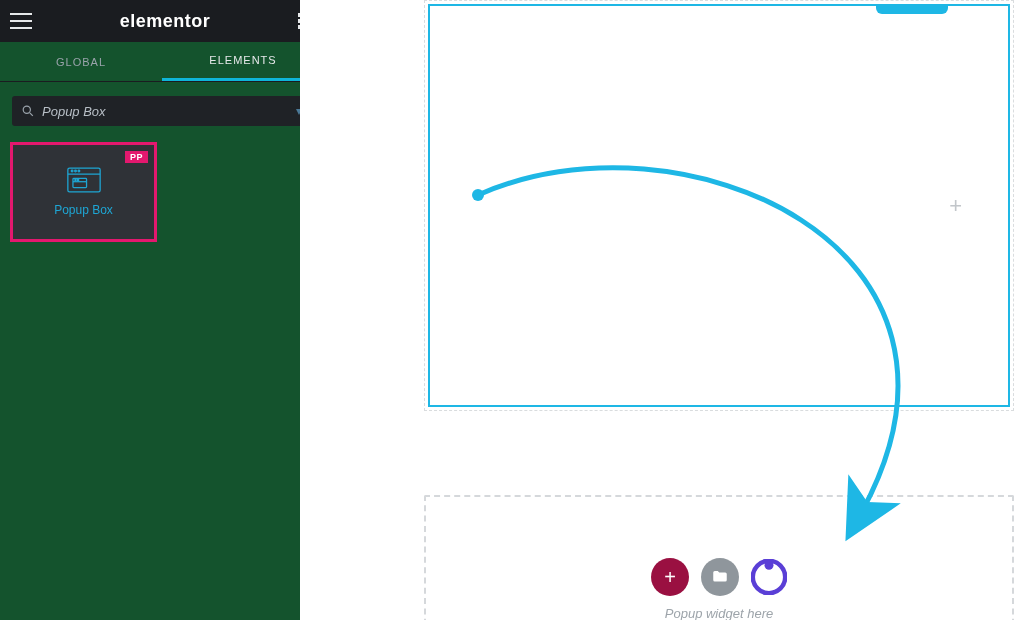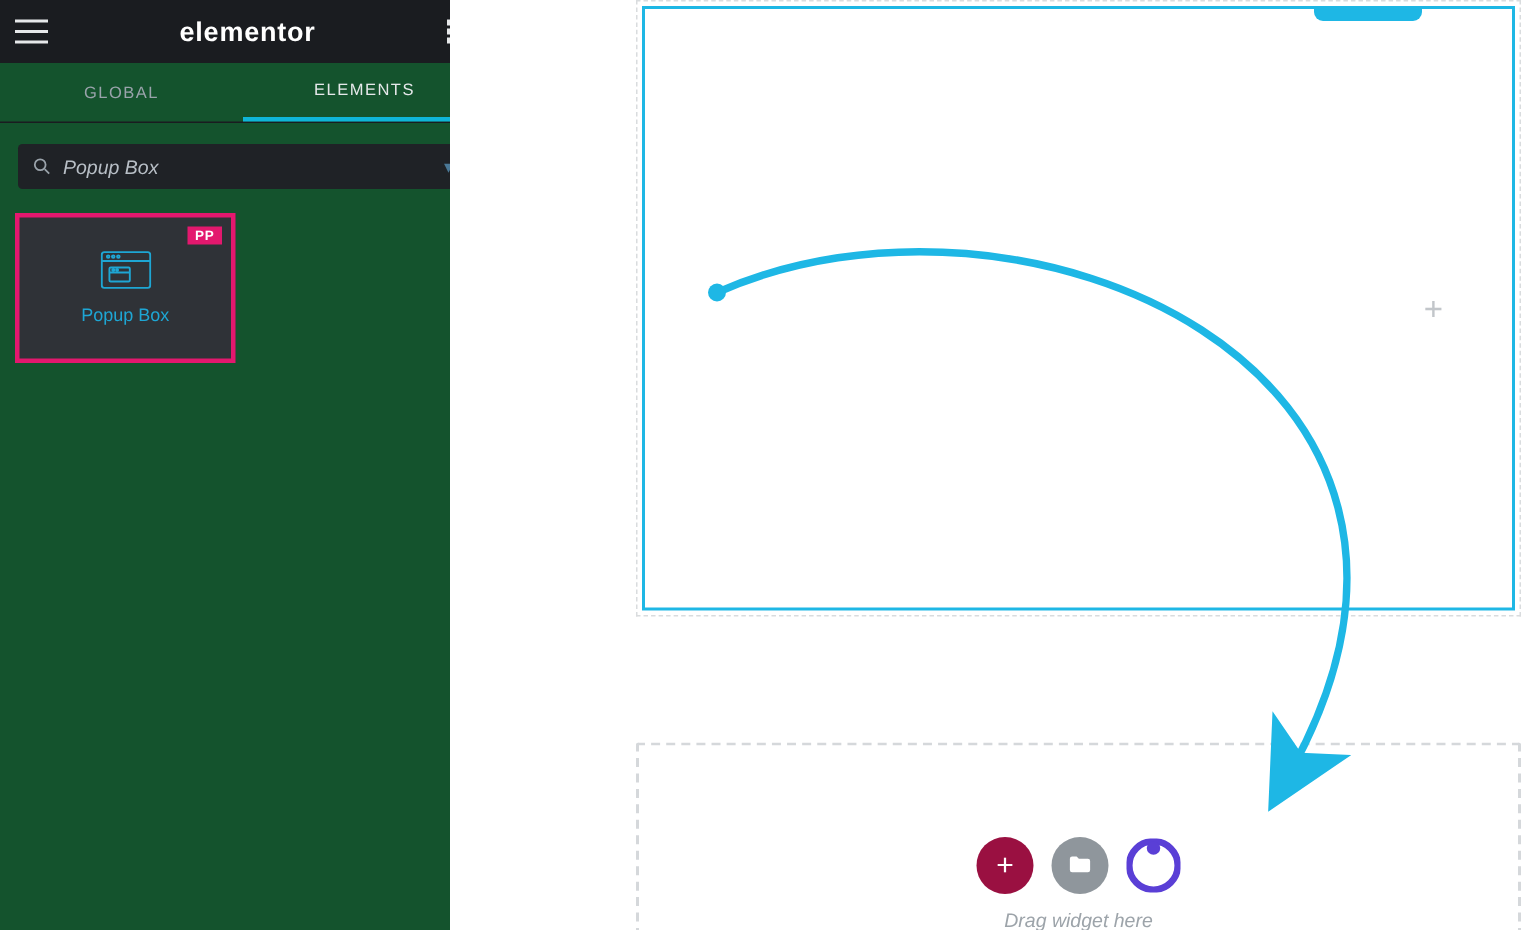--- a/index.html
+++ b/index.html
@@ -169,21 +169,21 @@
       <div class="circle-btn btn-folder">
         <svg width="18" height="18" viewBox="0 0 24 24" fill="#fff">
           <path d="M3 6a2 2 0 0 1 2-2h4l2 2h8a2 2 0 0 1 2 2v8a2 2 0 0 1-2 2H5a2 2 0 0 1-2-2V6z"></path>
         </svg>
       </div>
       <svg class="pp-logo" viewBox="0 0 40 40">
         <circle cx="20" cy="20" r="18" fill="none" stroke="#5a3fd6" stroke-width="5"></circle>
         <circle cx="20" cy="7" r="5" fill="#5a3fd6"></circle>
       </svg>
     </div>
-    <div class="drop-label">Drag widget here</div>
+    <div class="drop-label">Popup widget here</div>
   </div>
 
   <svg class="annotation-arrow" width="560" height="440" viewBox="0 0 560 440">
     <defs>
       <marker id="ah" markerWidth="14" markerHeight="14" refX="6" refY="6" orient="auto">
         <path d="M0,0 L12,6 L0,12 L3,6 Z" fill="#1eb7e5"></path>
       </marker>
     </defs>
     <path d="M 8 80 C 210 -10, 540 130, 390 400" fill="none" stroke="#1eb7e5" stroke-width="5" marker-end="url(#ah)"></path>
     <circle cx="8" cy="80" r="6" fill="#1eb7e5"></circle>

